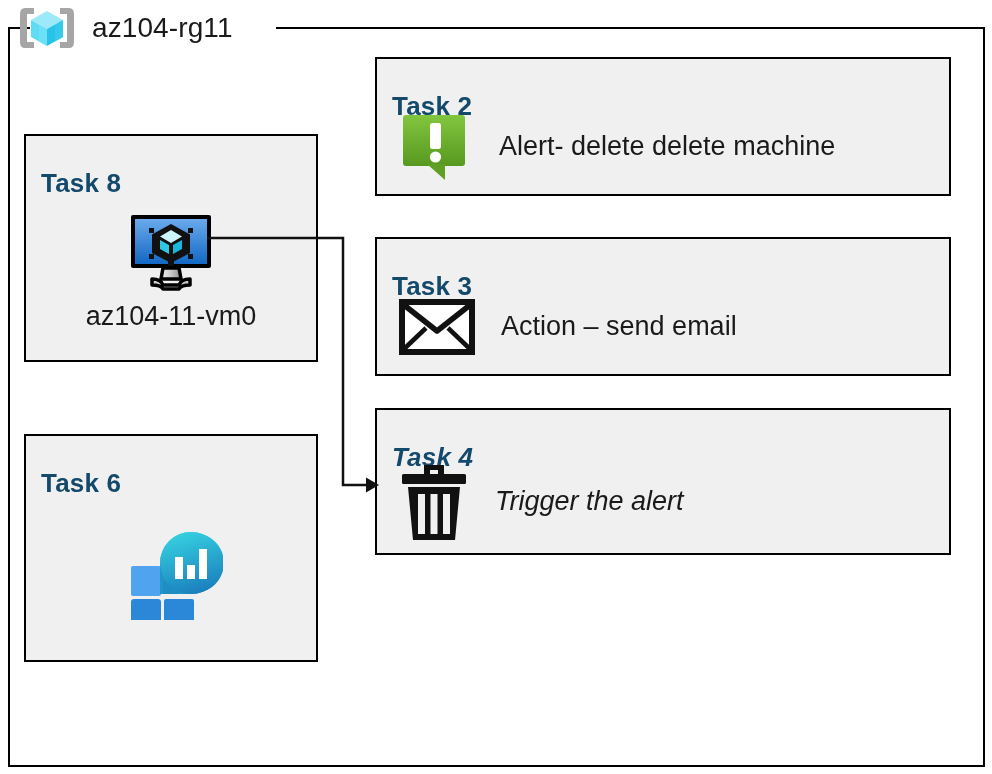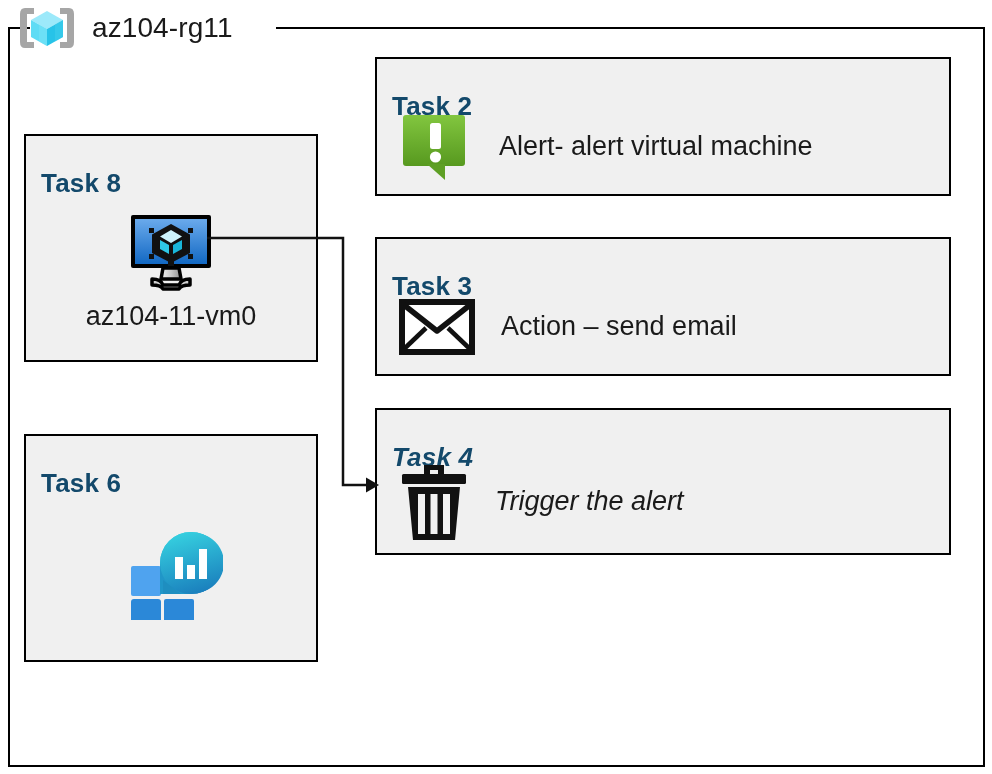--- a/index.html
+++ b/index.html
@@ -206,21 +206,21 @@
               <stop offset="0%" stop-color="#82c63f"></stop>
               <stop offset="100%" stop-color="#57991f"></stop>
             </linearGradient>
           </defs>
           <rect x="4" y="5" width="62" height="51" rx="3" fill="url(#alertG)"></rect>
           <path d="M28 54 L46 54 L46 70 Z" fill="#5e9f24"></path>
           <rect x="31" y="13" width="11" height="26" rx="2.5" fill="#ffffff"></rect>
           <circle cx="36.5" cy="47" r="5.6" fill="#ffffff"></circle>
         </svg>
       </div>
-      <div class="card-label">Alert- alert virtual machine</div>
+      <div class="card-label">Alert- delete delete machine</div>
     </div>
   </div>
 
   <div class="card card-right" id="card-task3">
     <div class="card-title">Task 3</div>
     <div class="body">
       <div class="icon-slot">
         <svg width="76" height="56" viewBox="0 0 76 56">
           <rect x="3" y="3" width="70" height="50" fill="#ffffff" stroke="#111111" stroke-width="6"></rect>
           <path d="M5 6 L38 32 L71 6" fill="none" stroke="#111111" stroke-width="5.5" stroke-linejoin="round"></path>

